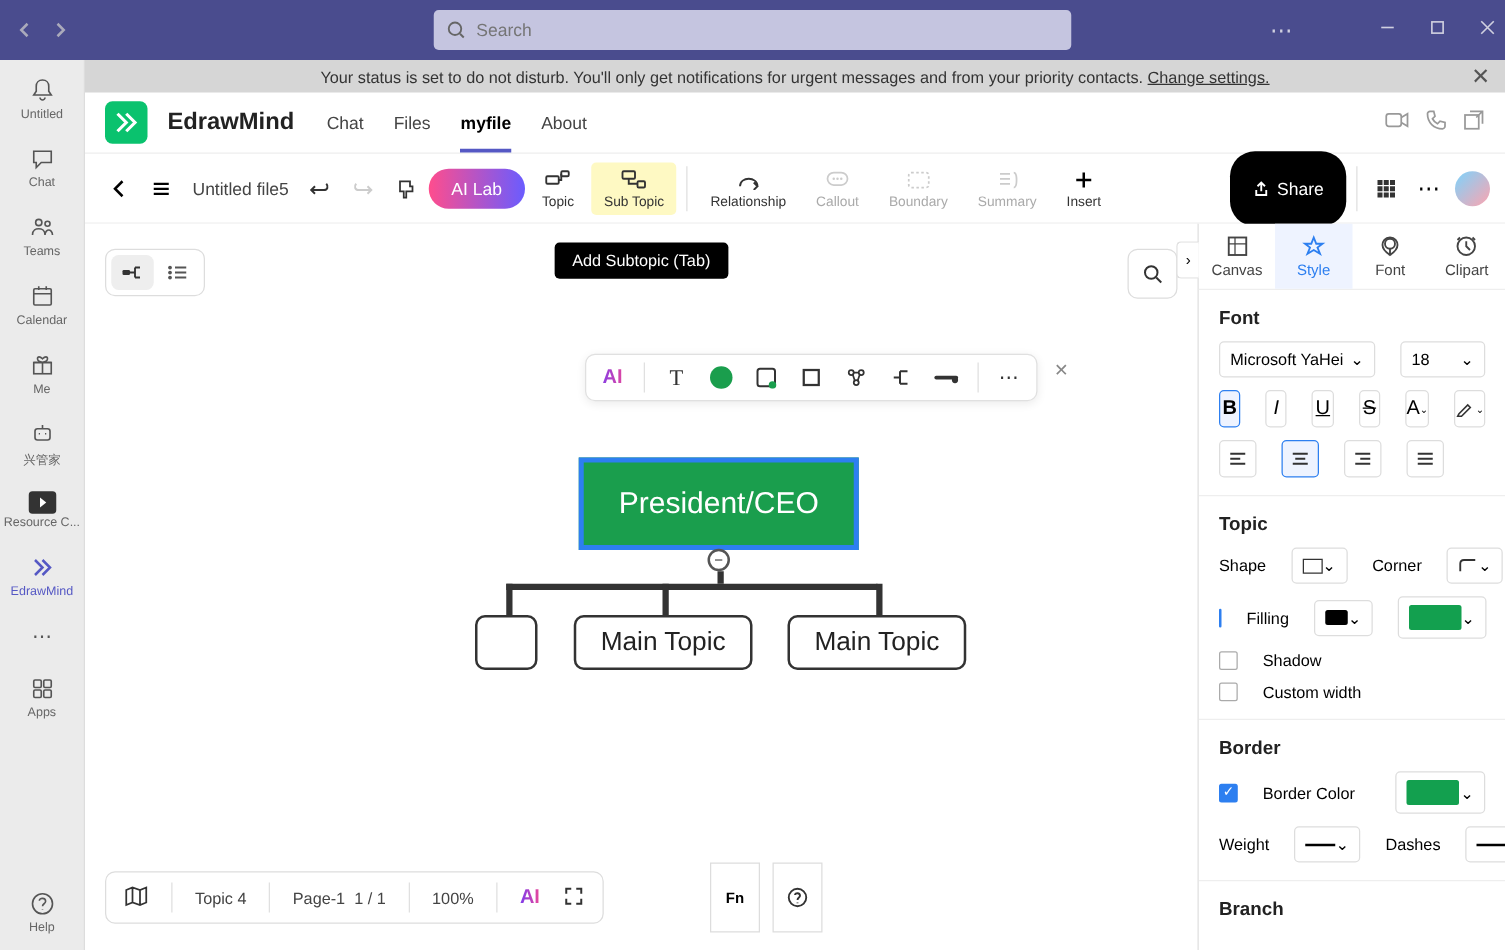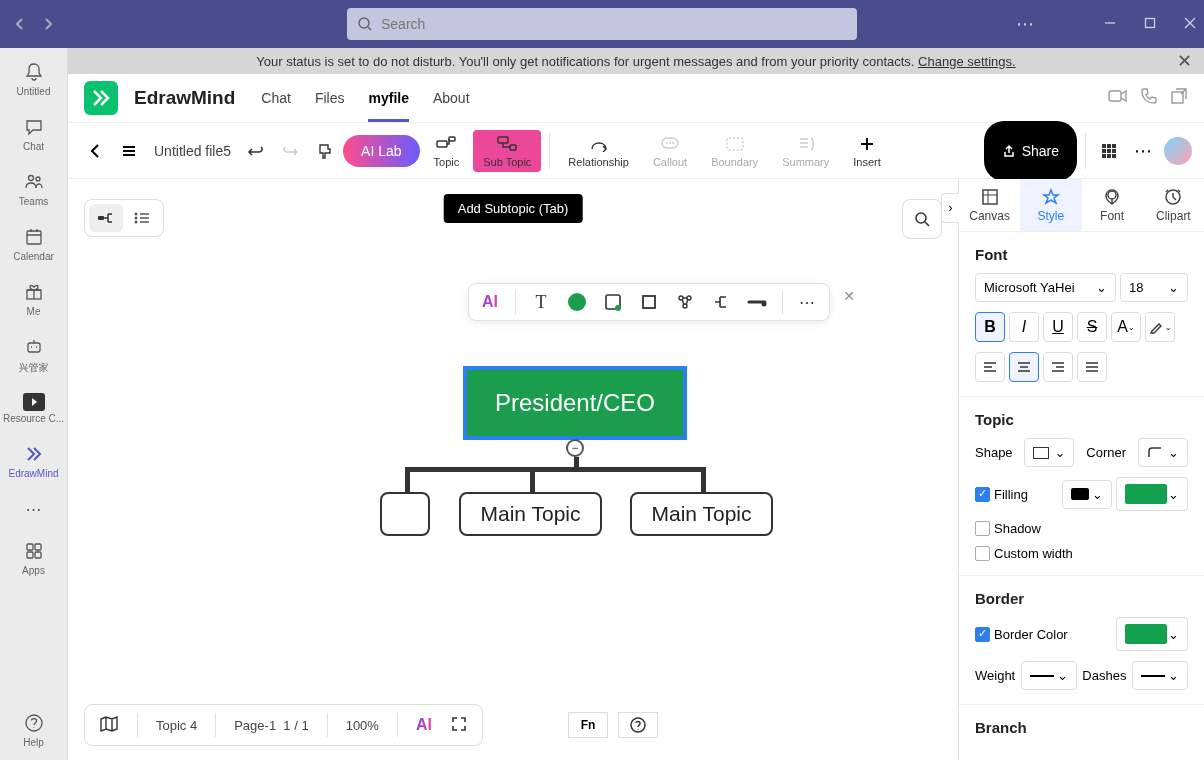--- a/index.html
+++ b/index.html
@@ -29,21 +29,21 @@
 .app-tab{font-size:14px;color:#444;cursor:pointer;padding:16px 0;position:relative}
 .app-tab.active{font-weight:600;color:#000}
 .app-tab.active::after{content:"";position:absolute;bottom:0;left:0;right:0;height:3px;background:#5558c4}
 .hdr-right{margin-left:auto;display:flex;gap:12px;color:#999}
 .toolbar{height:56px;display:flex;align-items:center;padding:0 12px;gap:4px;border-bottom:1px solid #eee}
 .tbtn{display:flex;flex-direction:column;align-items:center;justify-content:center;gap:2px;padding:4px 10px;cursor:pointer;border-radius:4px}
 .tbtn.icon-only{padding:6px}
 .tbtn-icon{height:20px;display:flex;align-items:center;justify-content:center;color:#333}
 .tbtn-label{font-size:11px;color:#333}
 .tbtn.muted .tbtn-icon,.tbtn.muted .tbtn-label{color:#aaa}
-.tbtn.active{background:#ec4899}
+.tbtn.active{background:#fef9c3}
 .ai-lab{background:linear-gradient(90deg,#ff4d8d,#6a5cff);color:#fff;border-radius:20px;padding:8px 18px;font-size:14px;font-weight:500}
 .share-btn{background:#000;color:#fff;border-radius:20px;padding:22px 18px;font-size:14px;display:flex;align-items:center;gap:6px}
 .avatar-g{width:28px;height:28px;border-radius:50%;background:linear-gradient(135deg,#7dd3fc,#fda4af)}
 .sep{width:1px;height:36px;background:#e0e0e0;margin:0 4px}
 .canvas-area{flex:1;position:relative;display:flex}
 .canvas{flex:1;position:relative;background:#fff;overflow:hidden}
 .view-toggle{position:absolute;top:20px;left:16px;display:flex;background:#fff;border:1px solid #ddd;border-radius:8px;padding:4px;gap:2px}
 .vt-btn{width:34px;height:28px;border-radius:6px;display:flex;align-items:center;justify-content:center;cursor:pointer}
 .vt-btn.active{background:#eee}
 .zoom-btn{position:absolute;top:20px;right:16px;width:40px;height:40px;border:1px solid #ddd;border-radius:8px;display:flex;align-items:center;justify-content:center;cursor:pointer;background:#fff}
@@ -58,34 +58,34 @@
 .conn{position:absolute;border-color:#333;border-style:solid}
 .right-panel{width:246px;border-left:1px solid #e0e0e0;background:#fff;display:flex;flex-direction:column}
 .collapse-panel{position:absolute;left:-18px;top:14px;width:18px;height:30px;border:1px solid #ddd;border-right:none;border-radius:4px 0 0 4px;background:#fff;display:flex;align-items:center;justify-content:center;cursor:pointer;font-size:12px}
 .panel-tabs{display:flex;border-bottom:1px solid #eee}
 .ptab{flex:1;display:flex;flex-direction:column;align-items:center;gap:2px;padding:8px 0;cursor:pointer;font-size:12px;color:#444}
 .ptab.active{background:#eef3ff;color:#2d7ff0}
 .panel-body{flex:1;overflow-y:auto;padding:14px 16px}
 .panel-body::-webkit-scrollbar{width:8px}
 .panel-body::-webkit-scrollbar-thumb{background:#ccc;border-radius:4px}
 .sec-title{font-size:15px;font-weight:700;color:#222;margin-bottom:10px}
-.row{display:flex;align-items:center;gap:4px;margin-bottom:10px}
+.row{display:flex;align-items:center;gap:20px;margin-bottom:10px}
 .select-box{border:1px solid #ddd;border-radius:4px;padding:6px 8px;font-size:13px;display:flex;align-items:center;justify-content:space-between;cursor:pointer;background:#fff}
 .icon-btn{width:30px;height:30px;border:1px solid #ddd;border-radius:4px;display:flex;align-items:center;justify-content:center;cursor:pointer}
 .icon-btn.active{border-color:#2d7ff0;background:#eef3ff}
 .swatch{width:30px;height:20px;border-radius:2px}
 .chk{width:15px;height:15px;border:1px solid #aaa;border-radius:2px;cursor:pointer}
 .chk.on{background:#2d7ff0;border-color:#2d7ff0;position:relative}
 .chk.on::after{content:"✓";color:#fff;font-size:11px;position:absolute;top:-1px;left:2px}
 .divider{height:1px;background:#eee;margin:14px -16px}
 .bottom-bar{position:absolute;bottom:14px;left:16px;right:300px;display:flex;align-items:center;justify-content:space-between}
 .bb-left{display:flex;align-items:center;background:#fff;border:1px solid #ddd;border-radius:8px;height:42px;padding:0 14px;gap:18px;font-size:13px;color:#444}
 .bb-sep{width:1px;height:24px;background:#e0e0e0}
 .bb-right{display:flex;gap:10px}
-.bb-btn{width:40px;height:26px;border:1px solid #ddd;border-radius:0;background:#fff;display:flex;align-items:center;justify-content:center;cursor:pointer}
+.bb-btn{width:40px;height:56px;border:1px solid #ddd;border-radius:0;background:#fff;display:flex;align-items:center;justify-content:center;cursor:pointer}
 .ai-grad{background:linear-gradient(90deg,#7c3aed,#ec4899);-webkit-background-clip:text;-webkit-text-fill-color:transparent;font-weight:700}
 </style>
 </head>
 <body>
 
 <div class="titlebar">
   <div class="nav-arrows">
     <div class="nav-arrow">
       <svg width="14" height="14" viewBox="0 0 14 14">
           <path d="M9 2 L4 7 L9 12" stroke="currentColor" stroke-width="2" fill="none"></path>

